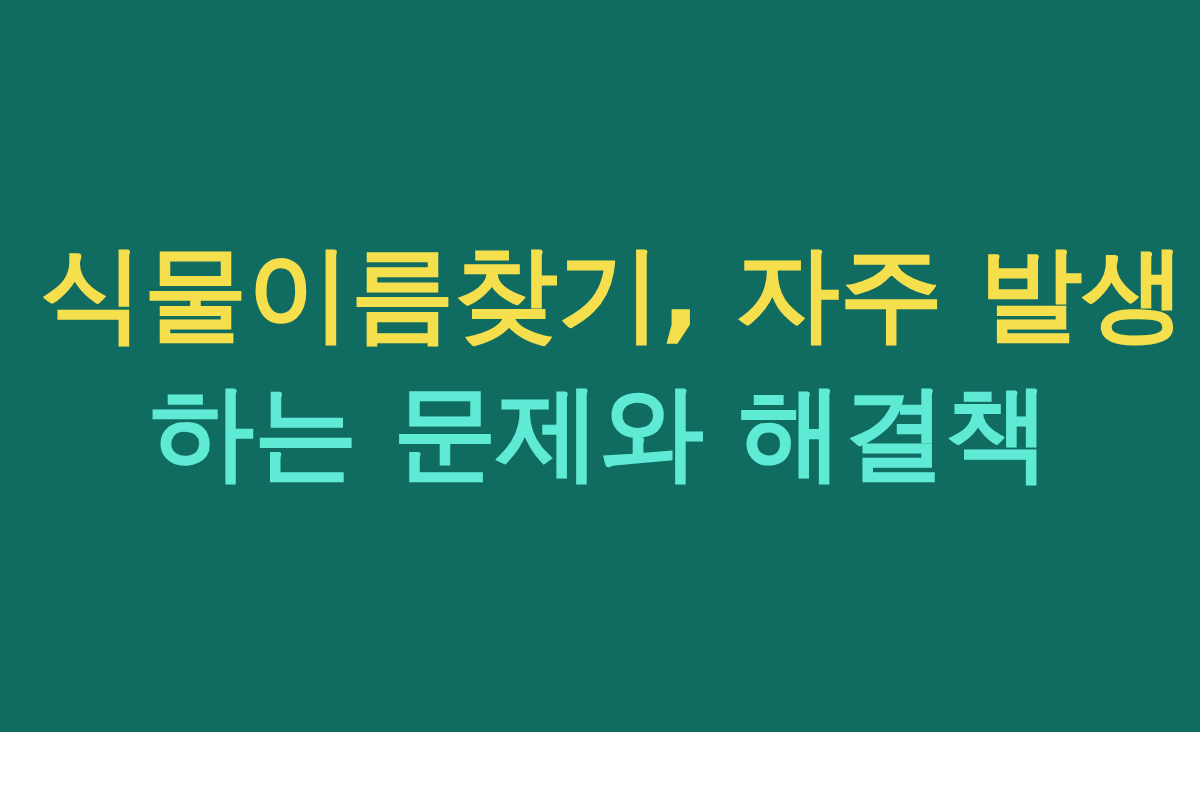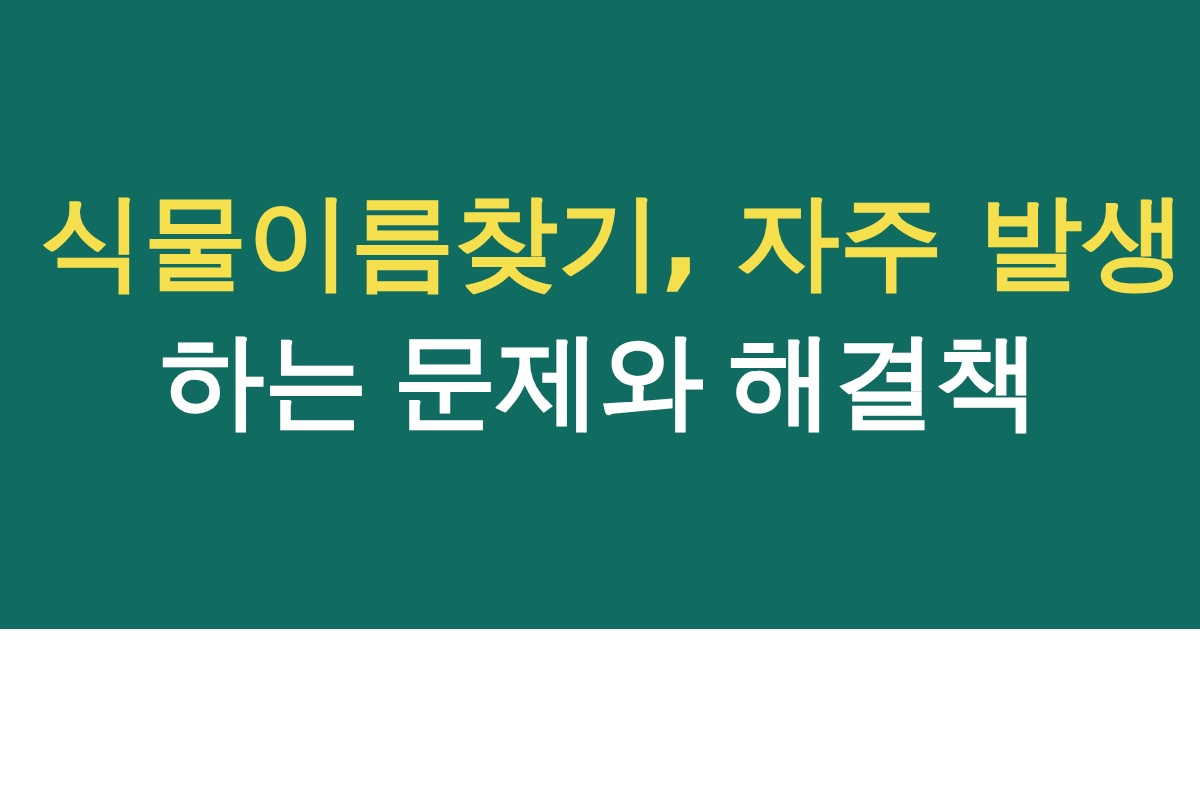--- a/index.html
+++ b/index.html
@@ -11,21 +11,21 @@
   body {
     width: 1200px;
     height: 800px;
     overflow: hidden;
     font-family: "DejaVu Sans", "Liberation Sans", sans-serif;
   }
 
   #banner-card {
     position: relative;
     width: 1200px;
-    height: 629px;
+    height: 732px;
     box-sizing: border-box;
     display: flex;
     flex-direction: column;
     align-items: center;
     justify-content: center;
     background: #106B61;
     overflow: hidden;
   }
 
   #headline-block {
@@ -57,17 +57,17 @@
 </style>
 </head>
 <body>
 
 <div id="banner-card" style="background: rgb(16, 107, 97);">
 
   <div id="headline-block">
 
     <span class="headline-line" id="headline-line-1" style="color: rgb(245, 223, 77);">식물이름찾기, 자주 발생</span>
 
-    <span class="headline-line" id="headline-line-2" style="color: #ffffff; font-family: Liberation Serif, serif;">하는 문제와 해결책</span>
+    <span class="headline-line" id="headline-line-2" style="color: #5eead4;">하는 문제와 해결책</span>
 
   </div>
 
 </div>
 
 </body></html>

